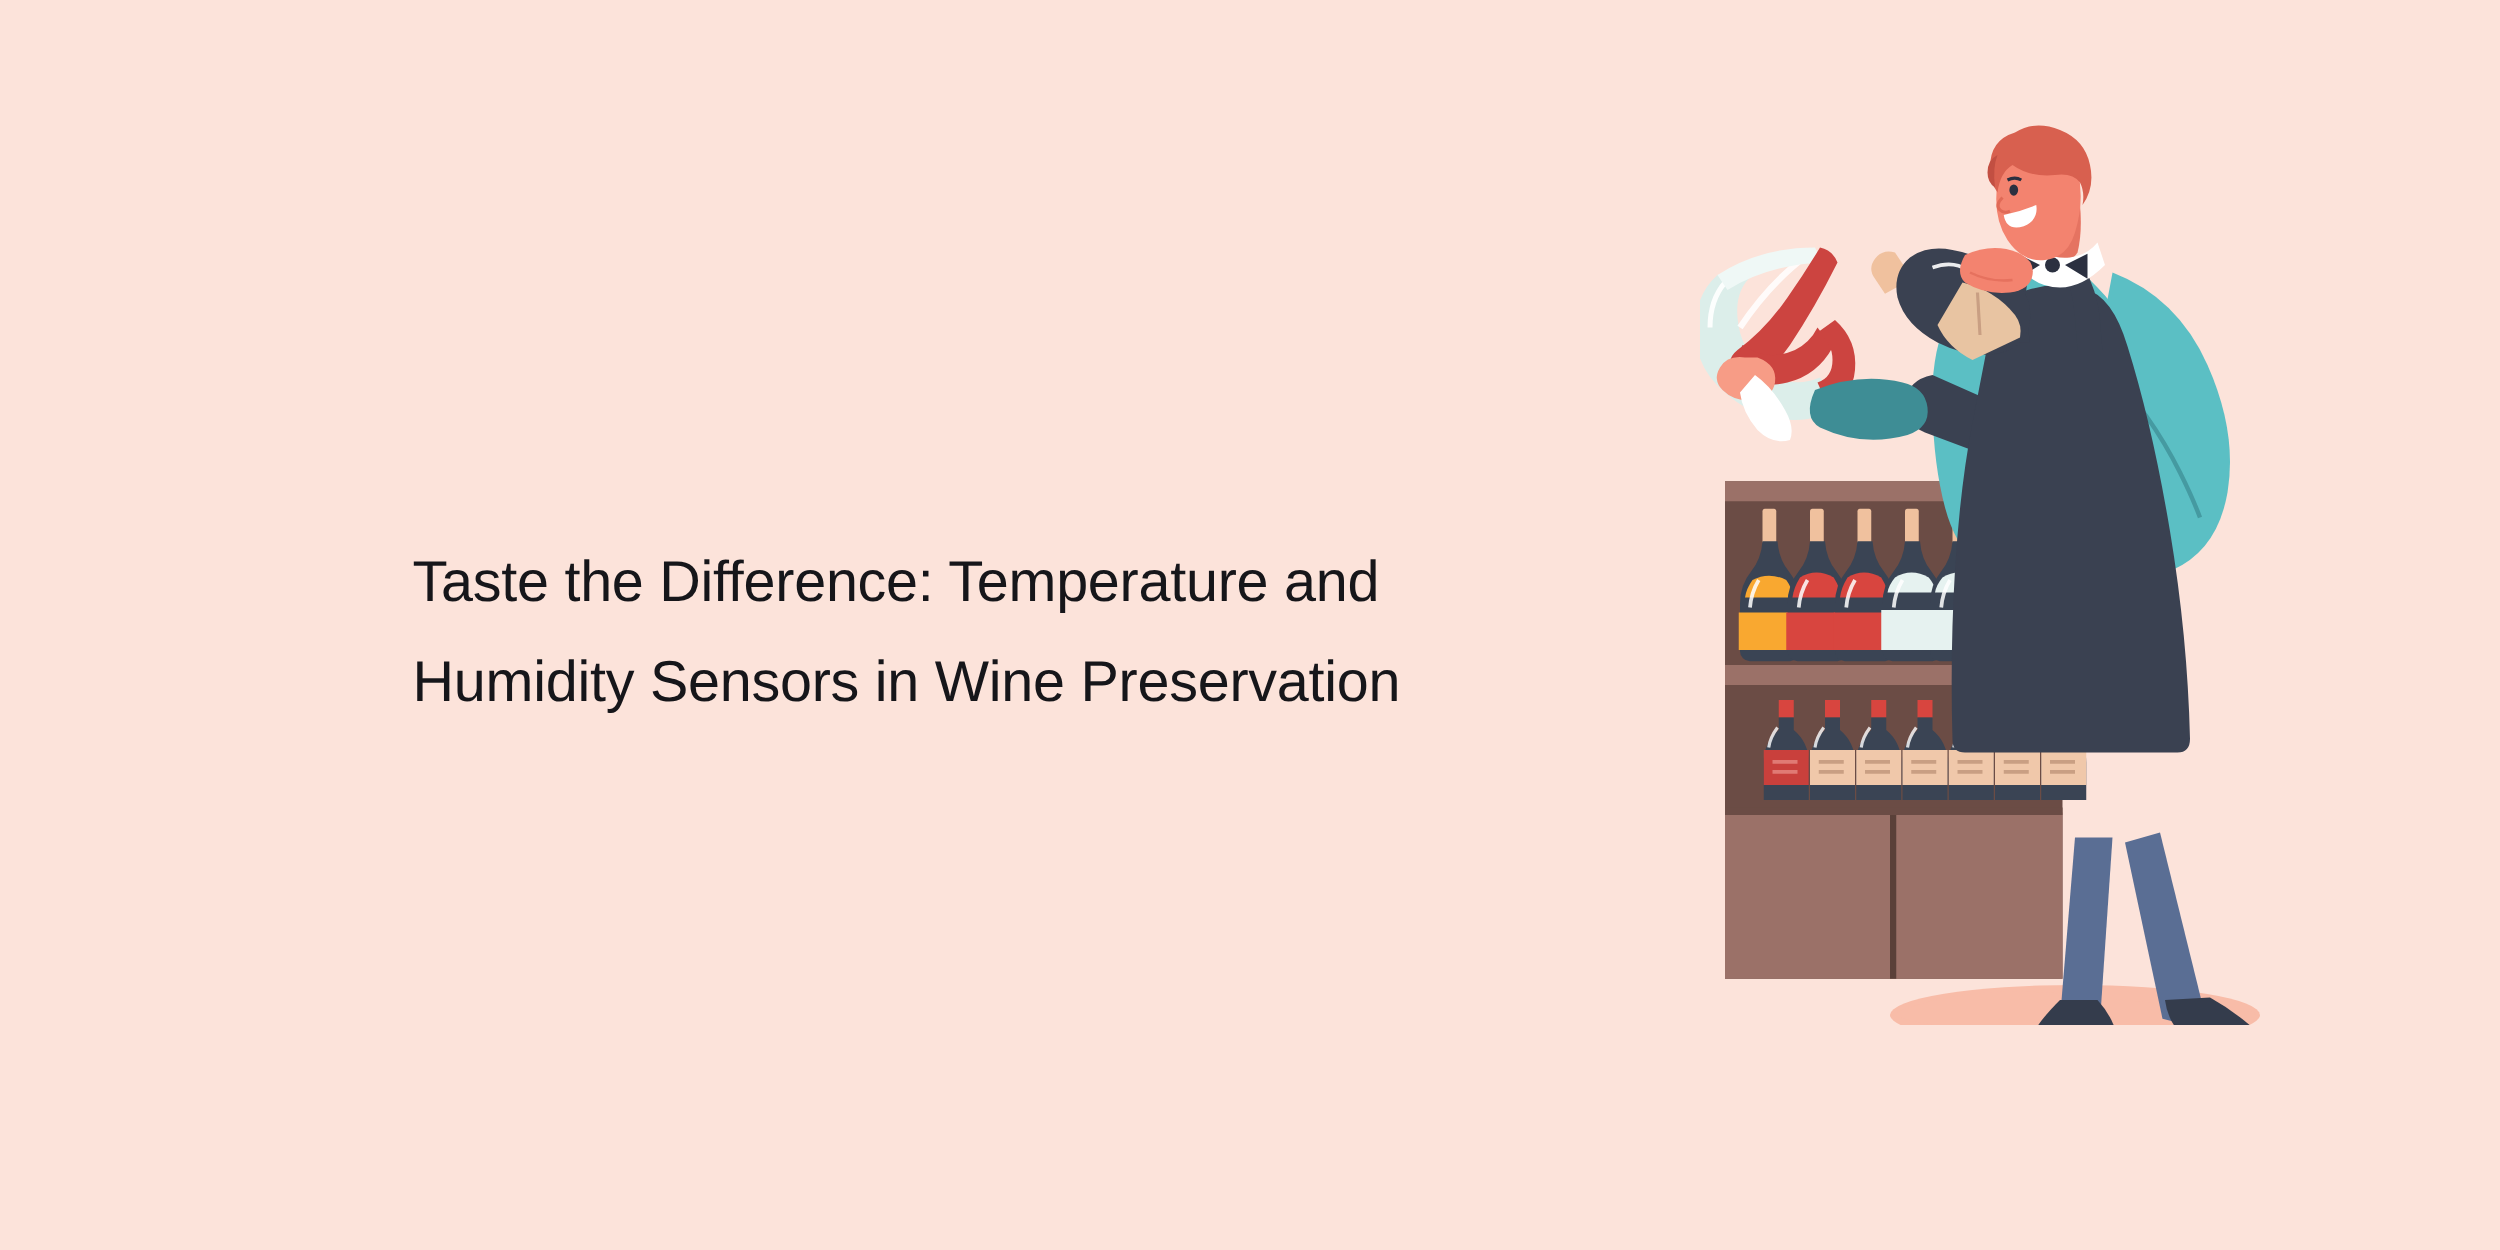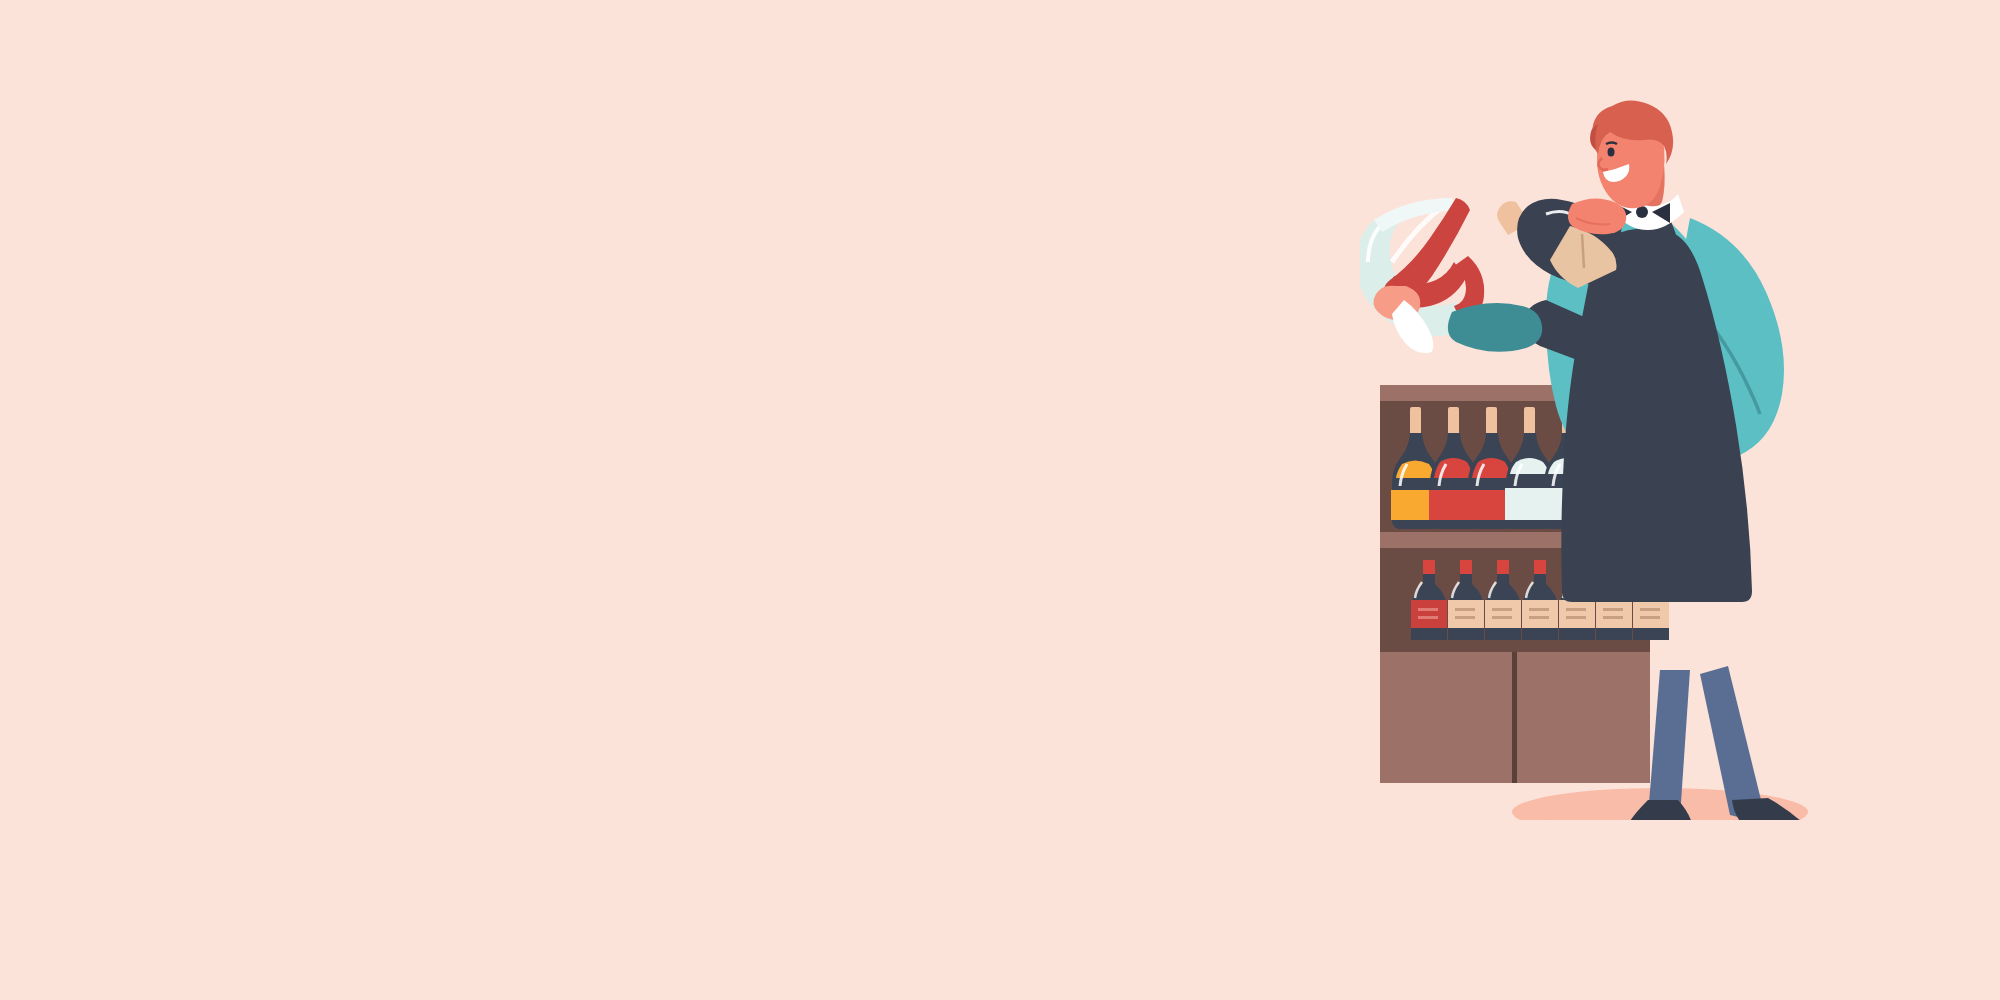--- a/index.html
+++ b/index.html
@@ -42,20 +42,22 @@
   }
   .illustration svg {
     display: block;
   }
 </style>
 </head>
 <body>
 
 <div class="banner">
 
+  <div class="headline">Taste the Difference: Temperature and
+Humidity Sensors in Wine Preservation</div>
 
   <div class="illustration">
     <svg width="600" height="720" viewBox="0 0 600 720" xmlns="http://www.w3.org/2000/svg">
 
       <ellipse cx="300" cy="712" rx="148" ry="24" fill="#F8BCA8"></ellipse>
       <path d="M152 712 q60 -26 150 -16 q90 10 146 14 q-60 22 -150 20 q-90 -2 -146 -18 Z" fill="#F8BCA8"></path>
 
       <g>
 
         <rect x="20" y="285" width="270" height="398" fill="#6B4C45"></rect>

